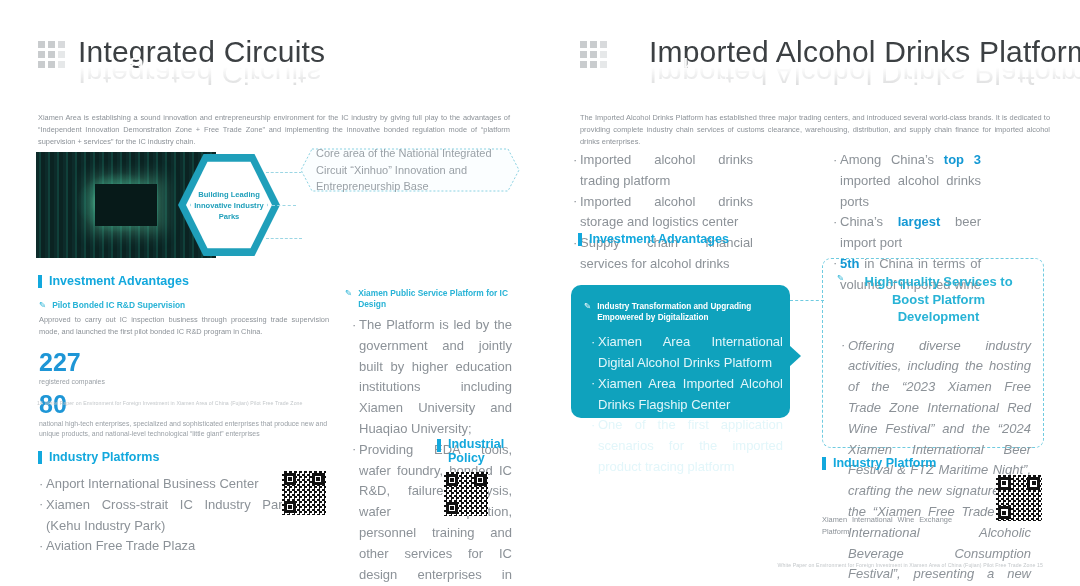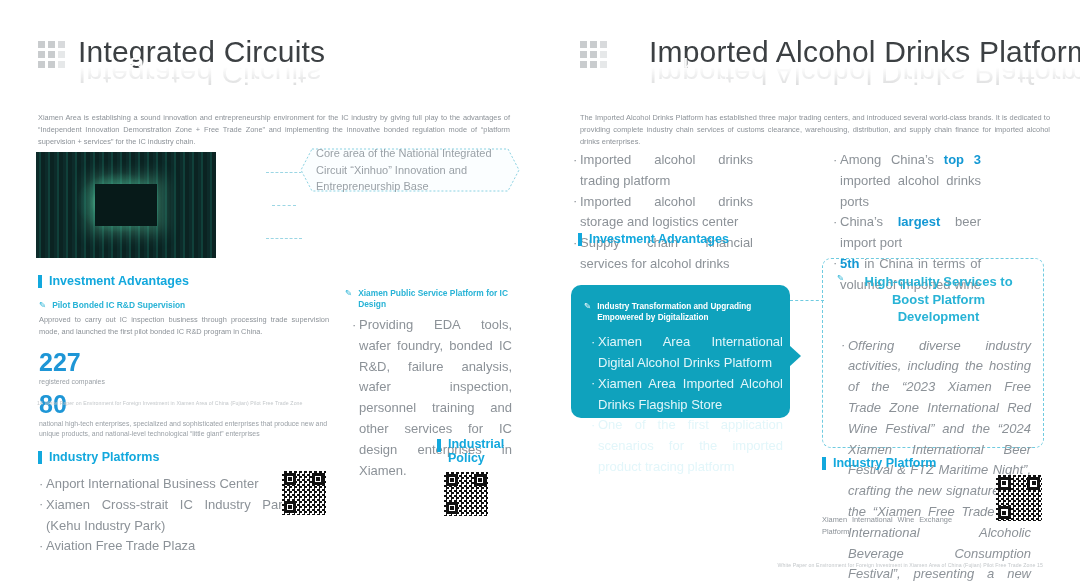--- a/index.html
+++ b/index.html
@@ -159,20 +159,27 @@
     <span class="title-wrap">
       <span class="pg-title">Integrated Circuits</span>
       <span class="pg-title-ghost">Integrated Circuits</span>
     </span>
   </div>
 
   <div class="intro">Xiamen Area is establishing a sound innovation and entrepreneurship environment for the IC industry by giving full play to the advantages of “Independent Innovation Demonstration Zone + Free Trade Zone” and implementing the innovative bonded regulation mode of “platform supervision + services” for the IC industry chain.</div>
 
   <div class="pcb"></div>
 
+  <div class="hexmain">
+    <div class="inner">
+        <div class="inner2">
+      <span class="lbl">Building Leading Innovative Industry Parks</span>
+    </div>
+      </div>
+  </div>
 
   <div class="connector" style="left:266px; top:172px; width:36px;"></div>
   <div class="connector" style="left:272px; top:205px; width:24px;"></div>
   <div class="connector" style="left:266px; top:238px; width:36px;"></div>
 
   <div class="hexcall" style="left:300px; top:148px; width:220px; height:44px;">
     <div class="shape"></div>
     <svg viewBox="0 0 220 44" preserveAspectRatio="none">
         <polygon points="12,1 208,1 219,22 208,43 12,43 1,22" fill="none" stroke="#8ed3e2" stroke-width="1" stroke-dasharray="2,2"></polygon>
       </svg>
@@ -198,20 +205,21 @@
   <div class="stat-cap" style="position:absolute; left:39px; top:377px; width:290px;">registered companies</div>
 
   <div class="stat" style="position:absolute; left:39px; top:392px;">80</div>
   <div class="stat-cap" style="position:absolute; left:39px; top:419px; width:295px;">national high-tech enterprises, specialized and sophisticated enterprises that produce new and unique products, and national-level technological “little giant” enterprises</div>
 
   <div class="subhead" style="position:absolute; left:345px; top:288px; width:165px;">
     <span class="pen">✎</span>
     <span class="txt">Xiamen Public Service Platform for IC Design</span>
   </div>
   <ul class="bul" style="position:absolute; left:352px; top:315px; width:160px;">
+    <li>The Platform is led by the government and jointly built by higher education institutions including Xiamen University and Huaqiao University;</li>
     <li>Providing EDA tools, wafer foundry, bonded IC R&amp;D, failure analysis, wafer inspection, personnel training and other services for IC design enterprises in Xiamen.</li>
   </ul>
 
   <div class="sec-head" style="position:absolute; left:38px; top:450px;">
     <span class="bar"></span>
     <span class="txt">Industry Platforms</span>
   </div>
   <ul class="bul" style="position:absolute; left:39px; top:474px; width:250px;">
     <li>Anport International Business Center</li>
     <li>Xiamen Cross-strait IC Industry Park (Kehu Industry Park)</li>
@@ -282,21 +290,21 @@
 </div>
 
 <div class="tealbox">
   <div class="arrow"></div>
   <div class="subhead" style="width:190px;">
     <span class="pen">✎</span>
     <span class="txt">Industry Transformation and Upgrading Empowered by Digitalization</span>
   </div>
   <ul class="bul" style="margin-top:9px; margin-left:7px; width:192px;">
     <li>Xiamen Area International Digital Alcohol Drinks Platform</li>
-    <li>Xiamen Area Imported Alcohol Drinks Flagship Store</li>
+    <li>Xiamen Area Imported Alcohol Drinks Flagship Center</li>
     <li>One of the first application scenarios for the imported product tracing platform</li>
   </ul>
 </div>
 
 <div class="dash-link"></div>
 
 <div class="dashbox">
   <div class="subhead" style="width:190px;">
     <span class="pen">✎</span>
     <span class="txt">High-quality Services to Boost Platform Development</span>

